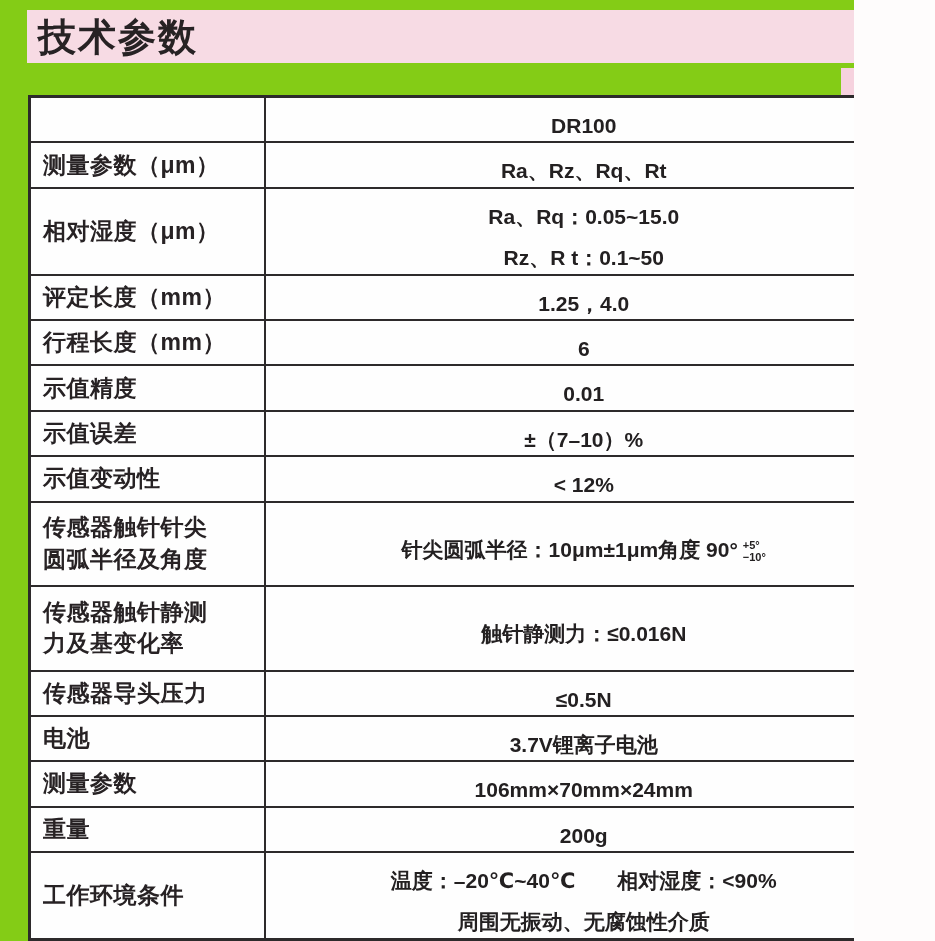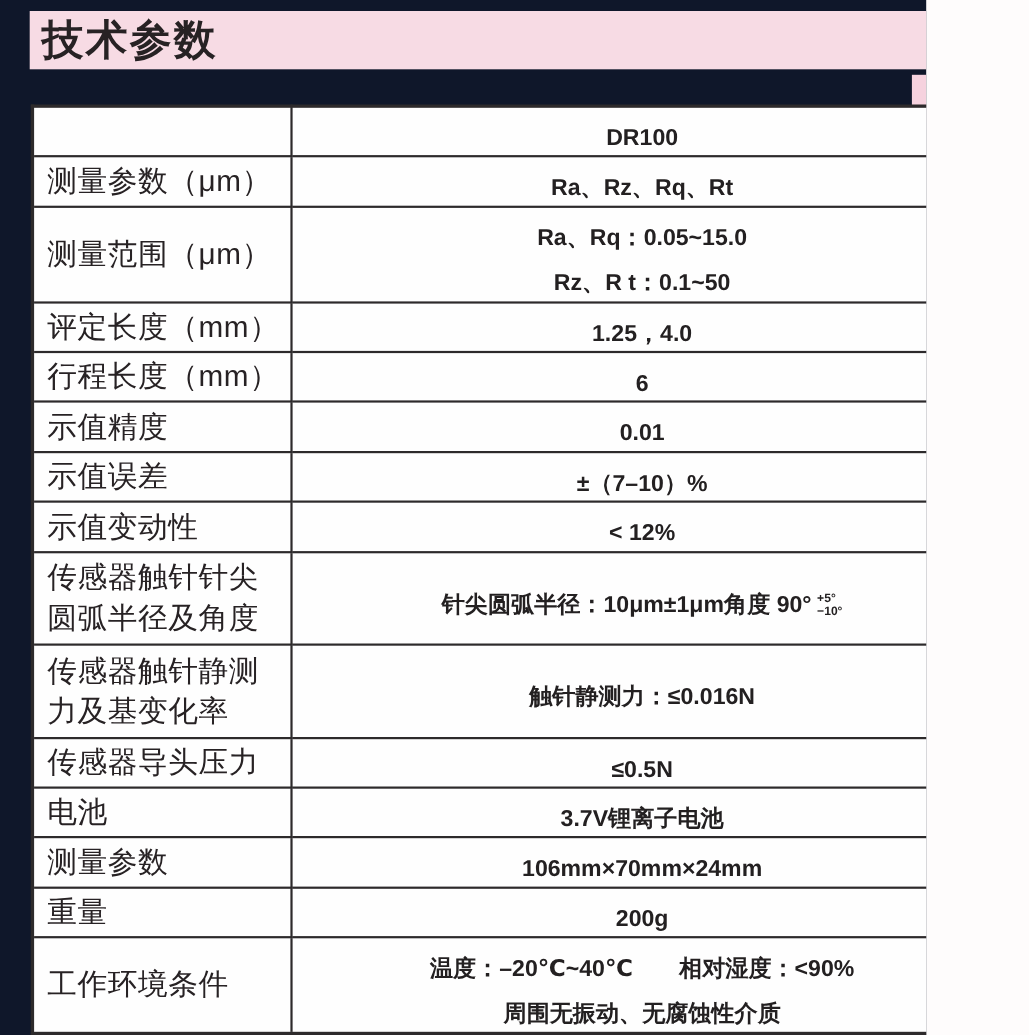--- a/index.html
+++ b/index.html
@@ -2,21 +2,21 @@
 <html><head>
 <meta charset="utf-8">
 <style>
   html,body{margin:0;padding:0;}
   body{
     width:935px;height:941px;
     background:#fefcfc;
     font-family:"Liberation Sans","DejaVu Sans",sans-serif;
     color:#272224;
   }
-  .page{position:relative;width:842px;height:941px;overflow:hidden;background:#0f172a;}
+  .page{position:relative;width:842px;height:941px;overflow:hidden;background:#84cc16;padding-left:12px;}
 
   .title-band{
     position:absolute;left:27px;top:10px;width:878px;height:53px;
     background:#f7dbe4;display:flex;align-items:center;
   }
   .page-title{
     margin:0;padding-left:11px;
     font-size:38px;font-weight:bold;color:#272224;letter-spacing:2px;line-height:1;
   }
   .edge-accent{
@@ -26,21 +26,21 @@
   table.spec{
     position:absolute;left:28px;top:95px;width:877px;
     border-collapse:collapse;table-layout:fixed;
     border:3px solid #2d2a2b;
   }
   col.c1{width:235px;}
   td{border:2px solid #2d2a2b;background:#fefefe;vertical-align:middle;}
 
   td.lbl{
     padding-left:12px;
-    font-size:27px;font-weight:normal;color:#272224;letter-spacing:0.5px;
+    font-size:23px;font-weight:bold;color:#272224;letter-spacing:0.5px;
   }
   .lline{display:block;line-height:1.35;}
   .lline:empty{display:none;}
 
   td.val{
     text-align:center;
     font-size:21px;font-weight:600;color:#232021;
   }
   .vline{display:block;line-height:1.4;margin-top:12px;}
   .vline:empty{display:none;}
@@ -88,21 +88,21 @@
       <td class="lbl">
         <span class="lline">测量参数（μm）</span>
       </td>
       <td class="val">
         <span class="vline">Ra、Rz、Rq、Rt</span>
       </td>
     </tr>
 
     <tr class="rh80">
       <td class="lbl">
-        <span class="lline">测量范围（μm）</span>
+        <span class="lline">相对湿度（μm）</span>
       </td>
       <td class="val">
         <span class="vline">Ra、Rq：0.05~15.0</span>
         <span class="vline">Rz、R t：0.1~50</span>
       </td>
     </tr>
 
 
     <tr class="rh45">
       <td class="lbl">

